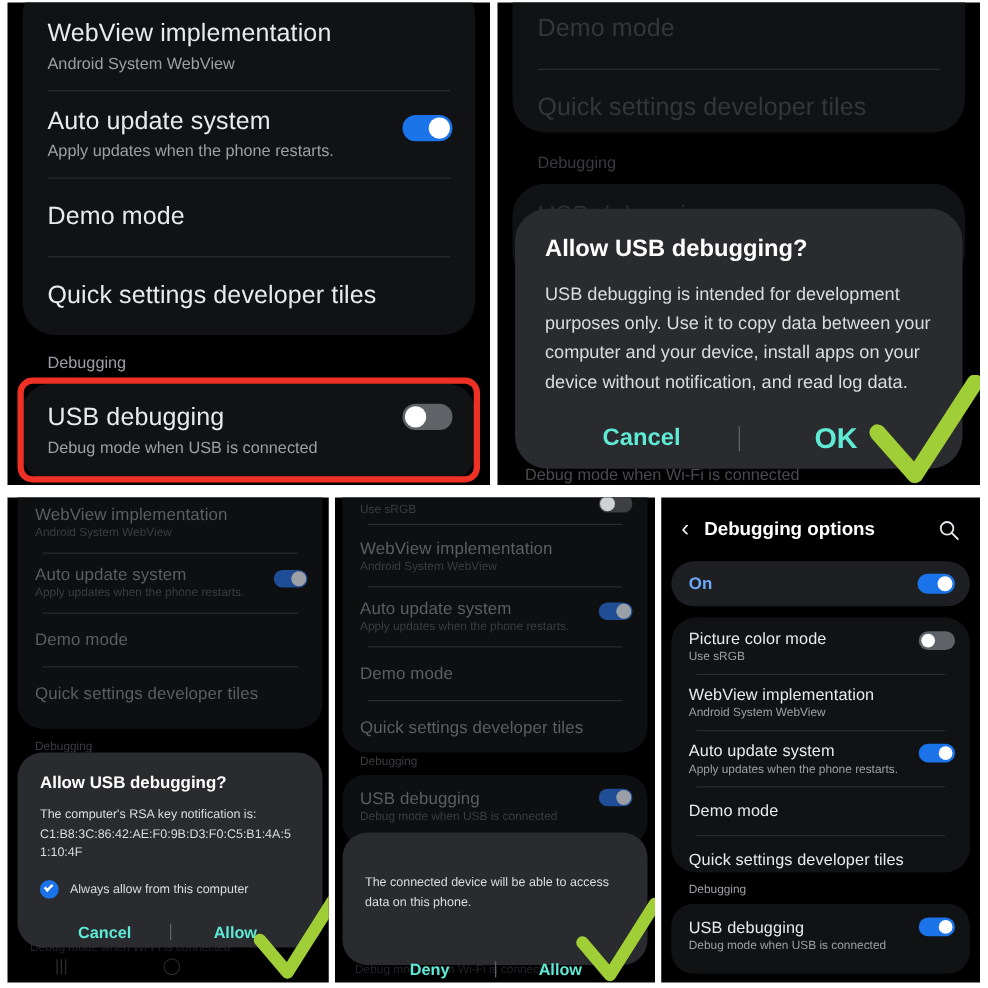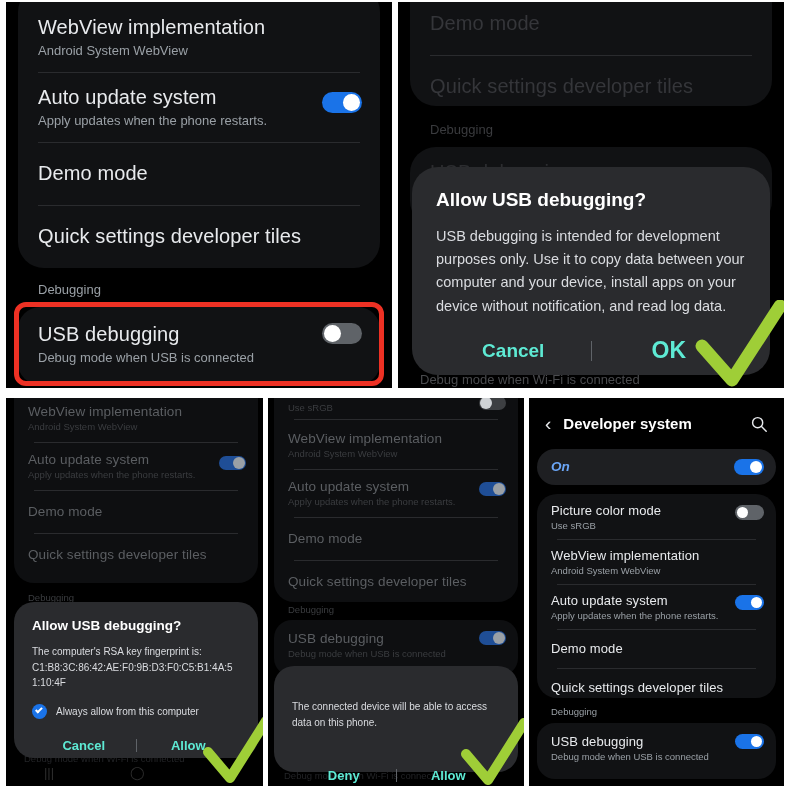--- a/index.html
+++ b/index.html
@@ -35,21 +35,21 @@
 
   .redbox{position:absolute;border:5px solid #ee3124;border-radius:12px;box-sizing:border-box;pointer-events:none;}
 
   .tick{position:absolute;pointer-events:none;}
 
   .hdr{display:flex;align-items:center;}
   .back{color:#e8eaed;}
   .hdr-title{color:#ffffff;font-weight:bold;}
   .srch{margin-left:auto;}
   .on-pill{background:#1e1f22;border-radius:24px;position:relative;}
-  .on-txt{color:#6ba6f7;font-style:italic;}
+  .on-txt{color:#6ba6f7;}
   .navbar{position:absolute;left:0;right:0;display:flex;justify-content:space-around;align-items:center;color:#2d2d2d;}
 </style>
 </head>
 <body>
 
 <div class="stage">
 
   <div class="panel" style="left:6px;top:2px;width:386px;height:386px;">
 
     <div class="card" style="position:absolute;left:12px;top:-16px;width:362px;height:282px;">
@@ -154,21 +154,21 @@
     <div style="position:absolute;left:18px;top:355px;font-size:9.5px;color:#232427;">Debug mode when Wi-Fi is connected</div>
 
     <div class="navbar" style="bottom:6px;font-size:13px;">
       <span>|||</span>
       <span>◯</span>
       <span>‹</span>
     </div>
 
     <div class="dialog" style="left:8px;top:204px;width:244px;height:156px;padding:16px 18px 0 18px;border-radius:20px;">
       <div class="dlg-title" style="font-size:13.5px;">Allow USB debugging?</div>
-      <div class="dlg-body" style="font-size:10px;line-height:1.55;margin-top:11px;">The computer's RSA key fingerprint is:</div>
+      <div class="dlg-body" style="font-size:10px;line-height:1.55;margin-top:11px;">The computer's RSA key notification is:</div>
       <div class="dlg-body" style="font-size:10px;line-height:1.55;word-break:break-all;">C1:B8:3C:86:42:AE:F0:9B:D3:F0:C5:B1:4A:51:10:4F</div>
       <div style="margin-top:13px;display:flex;align-items:center;">
         <span class="chk" style="width:15px;height:15px;"></span>
         <span style="color:#dadce0;font-size:10px;margin-left:9px;">Always allow from this computer</span>
       </div>
       <div class="dlg-btns" style="margin-top:14px;height:26px;">
         <div class="dlg-btn" style="font-size:13px;">Cancel</div>
         <div class="dlg-div" style="height:13px;"></div>
         <div class="dlg-btn" style="font-size:13px;">Allow</div>
       </div>
@@ -232,21 +232,21 @@
 
     <svg class="tick" style="left:192px;top:320px;" width="70" height="72" viewBox="0 0 70 72">
       <path d="M6 36 L28 62 L64 5" fill="none" stroke="#9fce37" stroke-width="10" stroke-linecap="round" stroke-linejoin="round"></path>
     </svg>
   </div>
 
   <div class="panel" style="left:529px;top:398px;width:255px;height:388px;">
 
     <div class="hdr" style="padding:16px 16px 10px 16px;">
       <span class="back" style="font-size:19px;line-height:1;">‹</span>
-      <span class="hdr-title" style="font-size:15px;margin-left:12px;">Developer system</span>
+      <span class="hdr-title" style="font-size:15px;margin-left:12px;">Debugging options</span>
       <span class="srch" style="line-height:0;">
         <svg width="18" height="18" viewBox="0 0 20 20">
             <circle cx="8.5" cy="8.5" r="5.6" fill="none" stroke="#e8eaed" stroke-width="1.6"></circle>
             <line x1="12.8" y1="12.8" x2="18" y2="18" stroke="#e8eaed" stroke-width="1.6" stroke-linecap="round"></line>
           </svg>
       </span>
     </div>
 
     <div class="on-pill" style="position:relative;margin:6px 8px 0 8px;height:36px;">
       <div class="on-txt" style="position:absolute;left:14px;top:10px;font-size:13.5px;font-weight:bold;">On</div>

